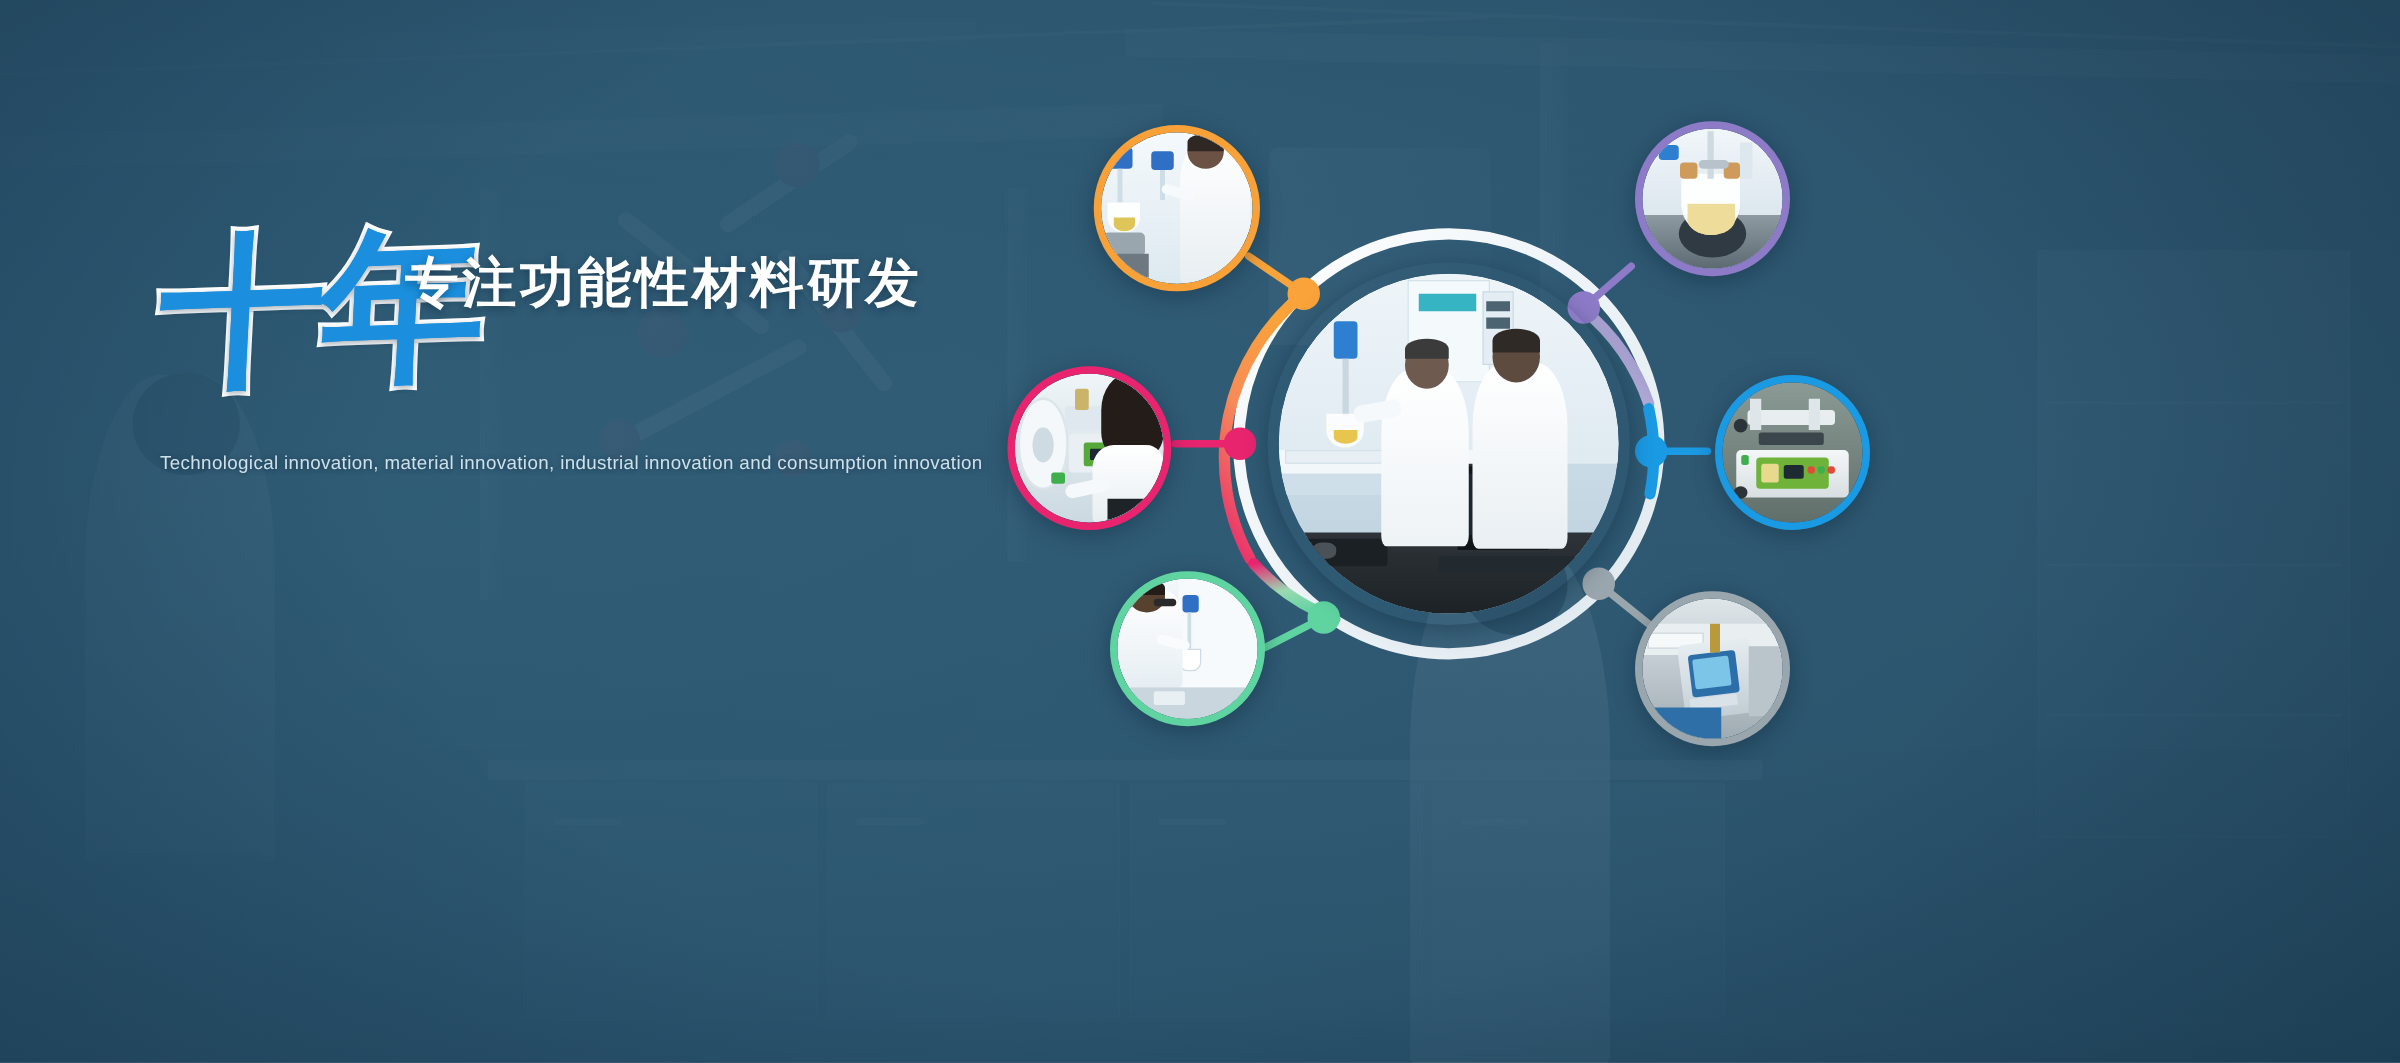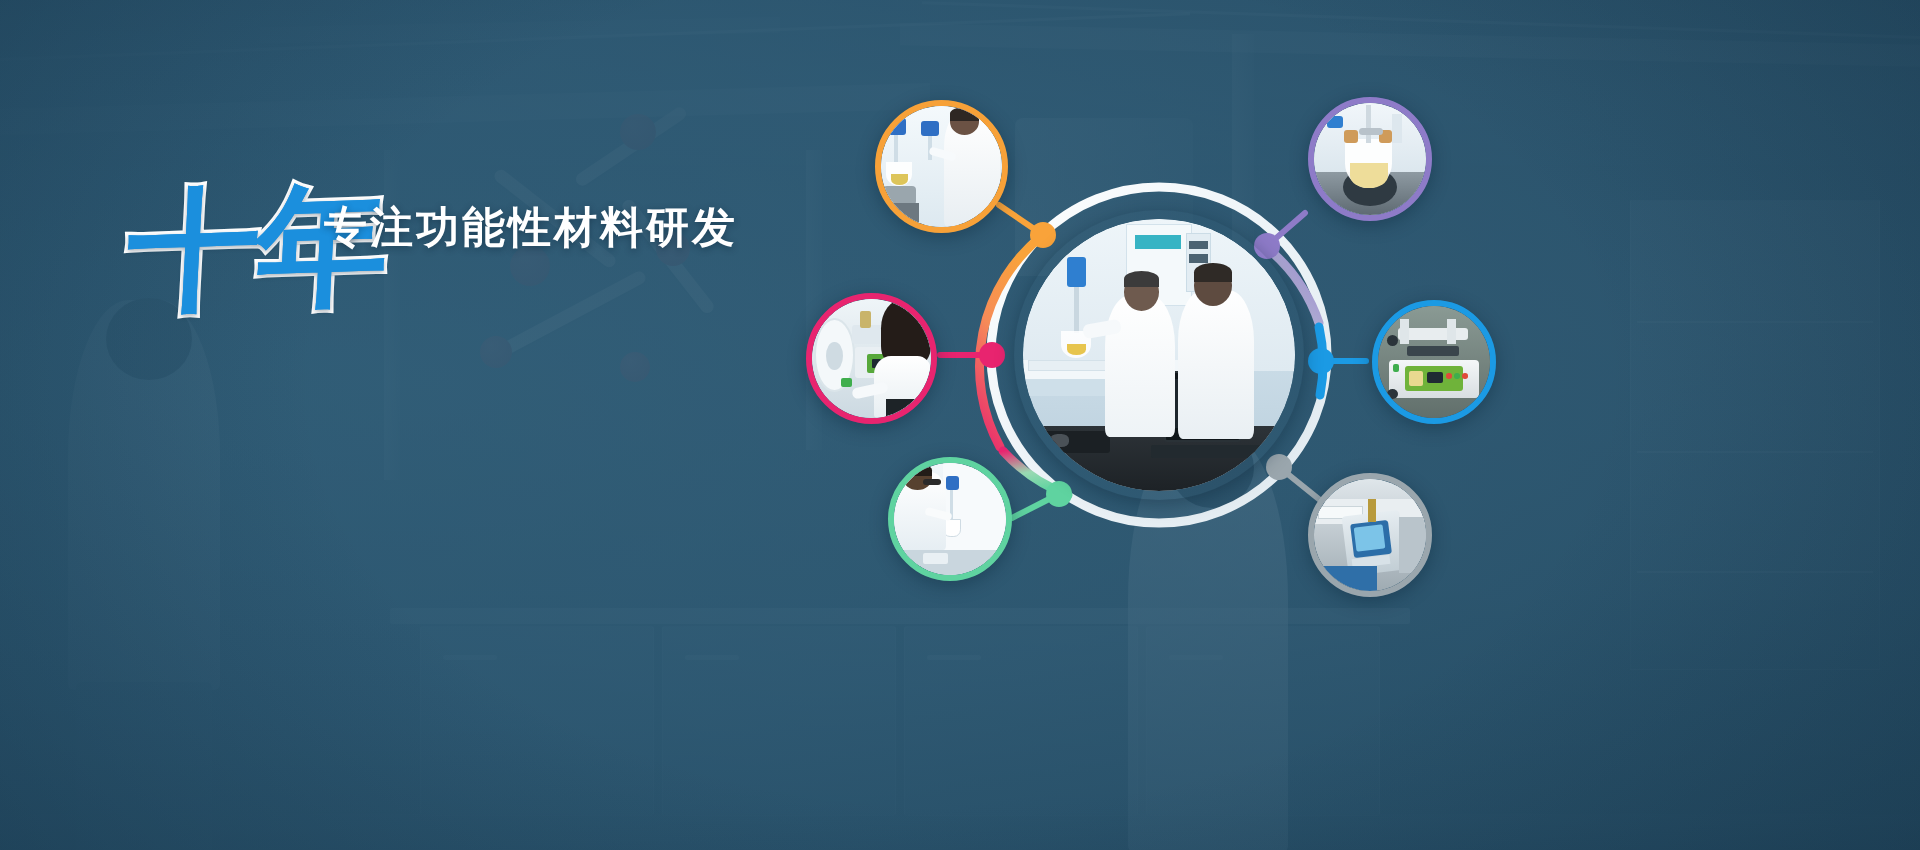--- a/index.html
+++ b/index.html
@@ -264,20 +264,21 @@
   <div class="bg-vignette"></div>
 
   <div class="copy">
     <div class="headline">
       <div class="brush">十年</div>
       <div class="brush-fill">十年</div>
       <div class="head-lines">
         <div class="hl2">专注功能性材料研发</div>
       </div>
     </div>
+    <div class="sub-en">Technological innovation, material innovation, industrial innovation and consumption innovation</div>
   </div>
 
   <div class="diagram">
 
     <svg viewBox="0 0 1120 640">
       <defs>
         <linearGradient id="gRing" x1="0" y1="0" x2="1" y2="1">
           <stop offset="0%" stop-color="#ffffff"></stop>
           <stop offset="45%" stop-color="#eef4f8"></stop>
           <stop offset="100%" stop-color="#dfe9ef"></stop>

